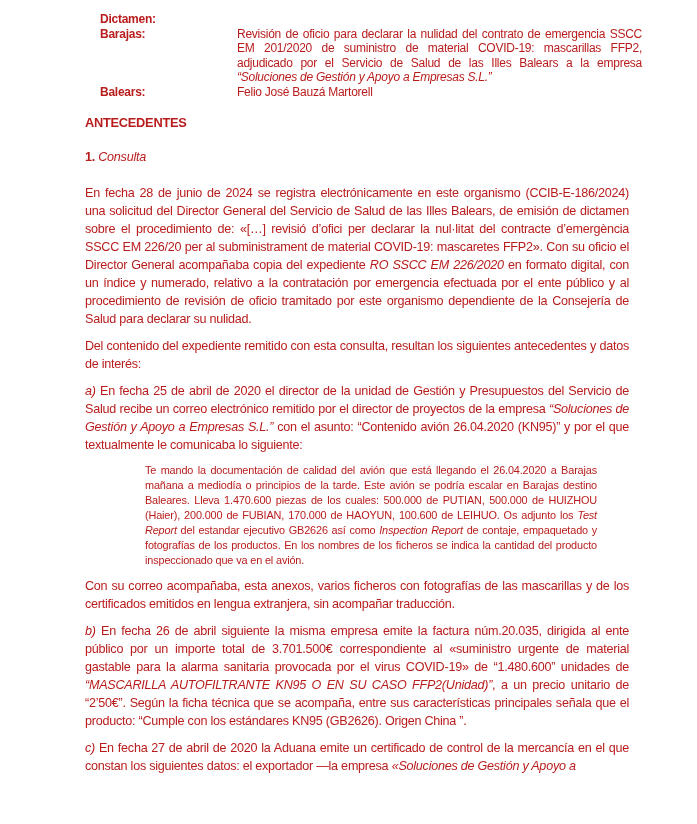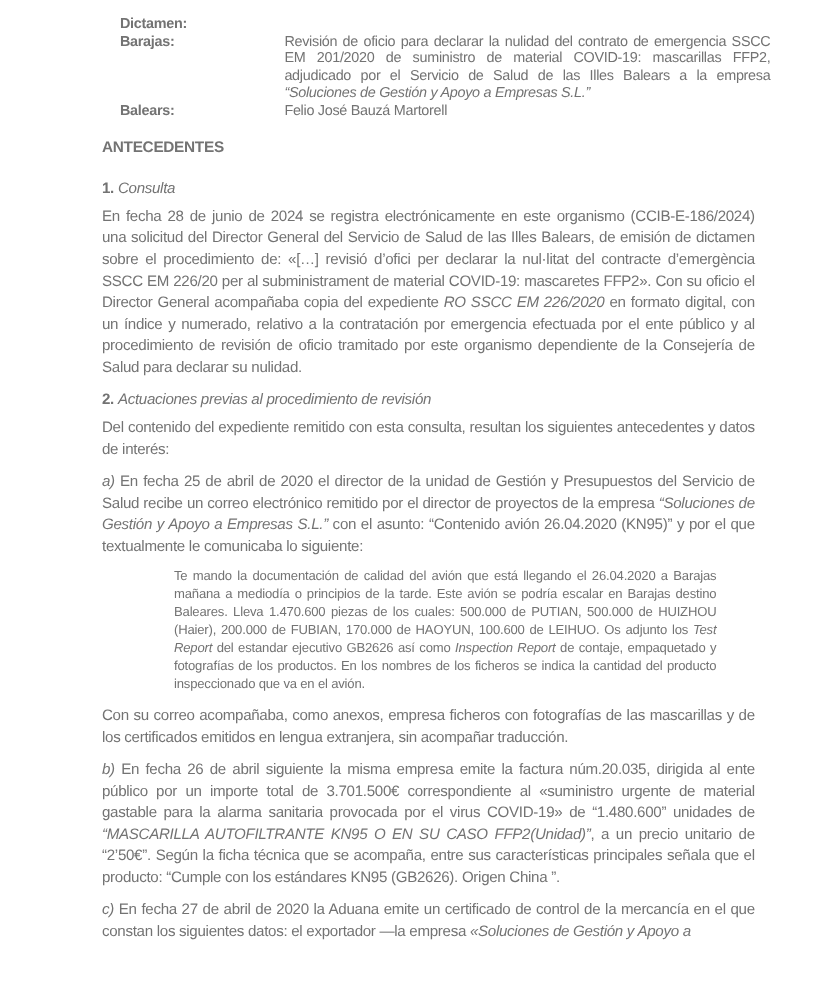--- a/index.html
+++ b/index.html
@@ -2,21 +2,21 @@
 <html lang="es"><head>
 <meta charset="utf-8">
 <style>
   html, body { margin: 0; padding: 0; background: #ffffff; }
   .page {
     position: relative;
     width: 697px;
     height: 824px;
     margin: 0 auto;
     background: #ffffff;
-    color: #737373;
+    color: #b91c1c;
     font-family: "Liberation Sans", "DejaVu Sans", sans-serif;
     box-sizing: border-box;
     padding: 12px 55px 0 85px;
     overflow: hidden;
     letter-spacing: -0.25px;
   }
   
   .meta {
     margin-left: 15px;
     margin-bottom: 14px;
@@ -78,38 +78,34 @@
       <span class="meta-value"><span>Revisión de oficio para declarar la nulidad del contrato de emergencia SSCC EM 201/2020 de suministro de material COVID-19: mascarillas FFP2, adjudicado por el Servicio de Salud de las Illes Balears a la empresa </span><span class="it">“Soluciones de Gestión y Apoyo a Empresas S.L.”</span></span>
     </div>
     <div class="meta-row">
       <span class="meta-label">Balears:</span>
       <span class="meta-value">Felio José Bauzá Martorell</span>
     </div>
   </div>
 
   <div class="section-title" style="margin-top:14px;">ANTECEDENTES</div>
 
-  <div class="subhead" style="margin-top:16px; margin-bottom:5px;">
+  <div class="subhead" style="margin-top:16px; margin-bottom:18px;">
     <span class="num">1.</span>
     <span class="it">Consulta</span>
   </div>
 
   <p class="body-par"><span>En fecha 28 de junio de 2024 se registra electrónicamente en este organismo (CCIB-E-186/2024) una solicitud del Director General del Servicio de Salud de las Illes Balears, de emisión de dictamen sobre el procedimiento de: «[…] revisió d’ofici per declarar la nul·litat del contracte d’emergència SSCC EM 226/20 per al subministrament de material COVID-19: mascaretes FFP2». Con su oficio el Director General acompañaba copia del expediente </span><span class="it">RO SSCC EM 226/2020</span><span> en formato digital, con un índice y numerado, relativo a la contratación por emergencia efectuada por el ente público y al procedimiento de revisión de oficio tramitado por este organismo dependiente de la Consejería de Salud para declarar su nulidad.</span></p>
 
-  <div class="subhead">
-    <span class="num">2.</span>
-    <span class="it">Actuaciones previas al procedimiento de revisión</span>
-  </div>
 
   <p class="body-par">Del contenido del expediente remitido con esta consulta, resultan los siguientes antecedentes y datos de interés:</p>
 
 
   <p class="body-par"><span class="it">a)</span><span> En fecha 25 de abril de 2020 el director de la unidad de Gestión y Presupuestos del Servicio de Salud recibe un correo electrónico remitido por el director de proyectos de la empresa </span><span class="it">“Soluciones de Gestión y Apoyo a Empresas S.L.”</span><span> con el asunto: “Contenido avión 26.04.2020 (KN95)” y por el que textualmente le comunicaba lo siguiente:</span></p>
 
   <div class="blockquote"><span>Te mando la documentación de calidad del avión que está llegando el 26.04.2020 a Barajas mañana a mediodía o principios de la tarde. Este avión se podría escalar en Barajas destino Baleares. Lleva 1.470.600 piezas de los cuales: 500.000 de PUTIAN, 500.000 de HUIZHOU (Haier), 200.000 de FUBIAN, 170.000 de HAOYUN, 100.600 de LEIHUO. Os adjunto los </span><span class="it">Test Report</span><span> del estandar ejecutivo GB2626 así como </span><span class="it">Inspection Report</span><span> de contaje, empaquetado y fotografías de los productos. En los nombres de los ficheros se indica la cantidad del producto inspeccionado que va en el avión.</span></div>
 
-  <p class="body-par">Con su correo acompañaba, como anexos, empresa ficheros con fotografías de las mascarillas y de los certificados emitidos en lengua extranjera, sin acompañar traducción.</p>
+  <p class="body-par">Con su correo acompañaba, esta anexos, varios ficheros con fotografías de las mascarillas y de los certificados emitidos en lengua extranjera, sin acompañar traducción.</p>
 
   <p class="body-par"><span class="it">b)</span><span> En fecha 26 de abril siguiente la misma empresa emite la factura núm.20.035, dirigida al ente público por un importe total de 3.701.500€ correspondiente al «suministro urgente de material gastable para la alarma sanitaria provocada por el virus COVID-19» de “1.480.600” unidades de </span><span class="it">“MASCARILLA AUTOFILTRANTE KN95 O EN SU CASO FFP2(Unidad)”</span><span>, a un precio unitario de “2’50€”. Según la ficha técnica que se acompaña, entre sus características principales señala que el producto: “Cumple con los estándares KN95 (GB2626). Origen China ”.</span></p>
 
   <p class="body-par"><span class="it">c)</span><span> En fecha 27 de abril de 2020 la Aduana emite un certificado de control de la mercancía en el que constan los siguientes datos: el exportador —la empresa </span><span class="it">«Soluciones de Gestión y Apoyo a</span></p>
 
 </div>
 
 </body></html>

